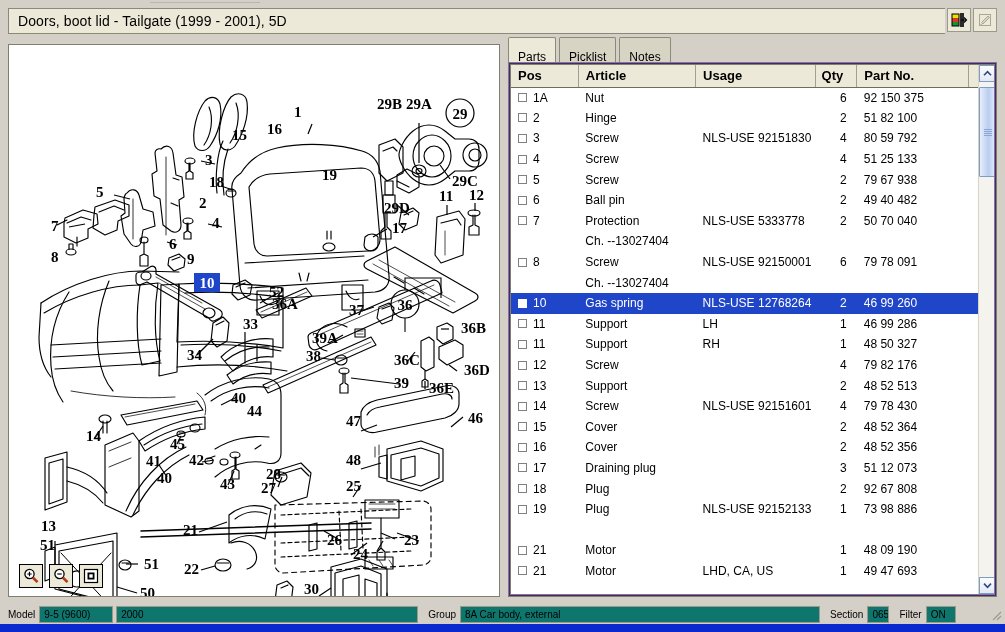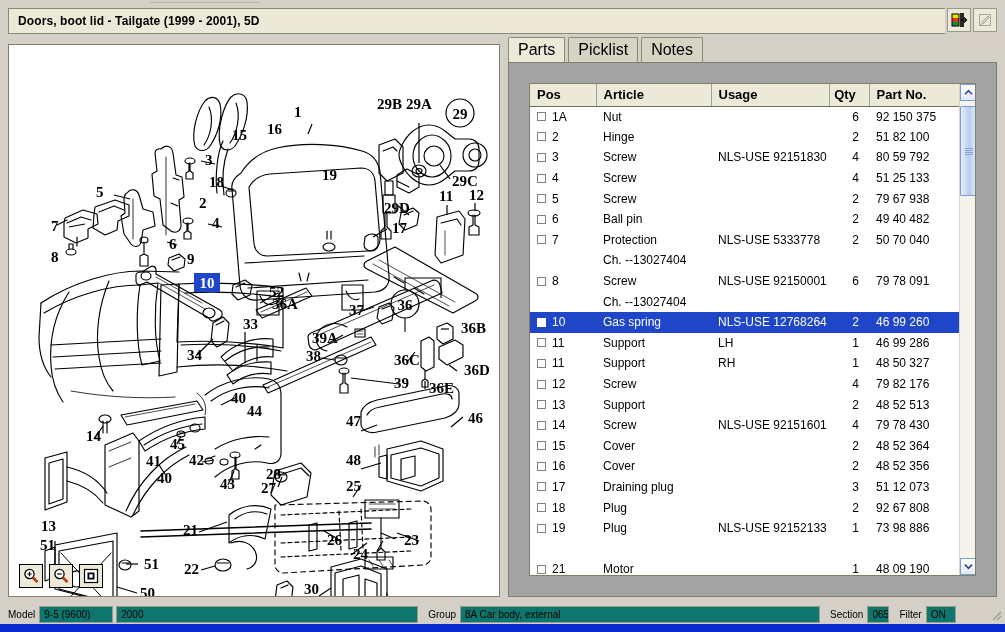--- a/index.html
+++ b/index.html
@@ -21,22 +21,22 @@
     width: 989px; height: 26px;
     display: flex; align-items: stretch;
   }
   .title-field {
     flex: 1 1 auto;
     background: #ece9d8;
     border: 1px solid #8a8a78;
     border-right: none;
     display: flex; align-items: center;
     padding-left: 9px;
-    font-size: 12px;
-    font-weight: bold;
+    font-size: 14px;
+    font-weight: normal;
     letter-spacing: 0.1px;
     white-space: nowrap;
     overflow: hidden;
   }
   .title-btns { display: flex; align-items: stretch; gap: 2px; padding-left: 2px;
     background: #d4d0c8; }
   .tbtn {
     width: 24px; height: 24px;
     border: 1px solid #9a9a8a;
     background: #ece9d8;
@@ -76,37 +76,37 @@
   .tabstrip {
     position: absolute; left: 0; top: 0; height: 20px;
     display: flex; align-items: flex-end; gap: 3px;
   }
   .tab {
     height: 19px;
     padding: 12px 9px;
     background: #d8d4c4;
     border: 1px solid #8a8a78;
     border-bottom: none;
-    display: flex; align-items: center;
-    font-size: 16px;
+    display: flex; 
+    font-size: 12px;
     cursor: pointer;
     border-radius: 2px 2px 0 0;
   }
   .tab.active {
     background: #ece9d8;
     height: 20px;
     font-weight: normal;
   }
 
   .table-frame {
     position: absolute; left: 0; top: 20px;
     width: 489px; height: 535px;
-    background: #a3a3a3;
+    background: #4c1d95;
     border: 1px solid #7f7f6e;
-    padding: 20px;
+    padding: 1px;
   }
   .table-inner {
     position: relative;
     width: 100%; height: 100%;
     background: #ffffff;
     border: 1px solid #7f7f6e;
     overflow: hidden;
   }
   table.parts { width: 100%; border-collapse: collapse; table-layout: fixed; }
   table.parts thead th {

